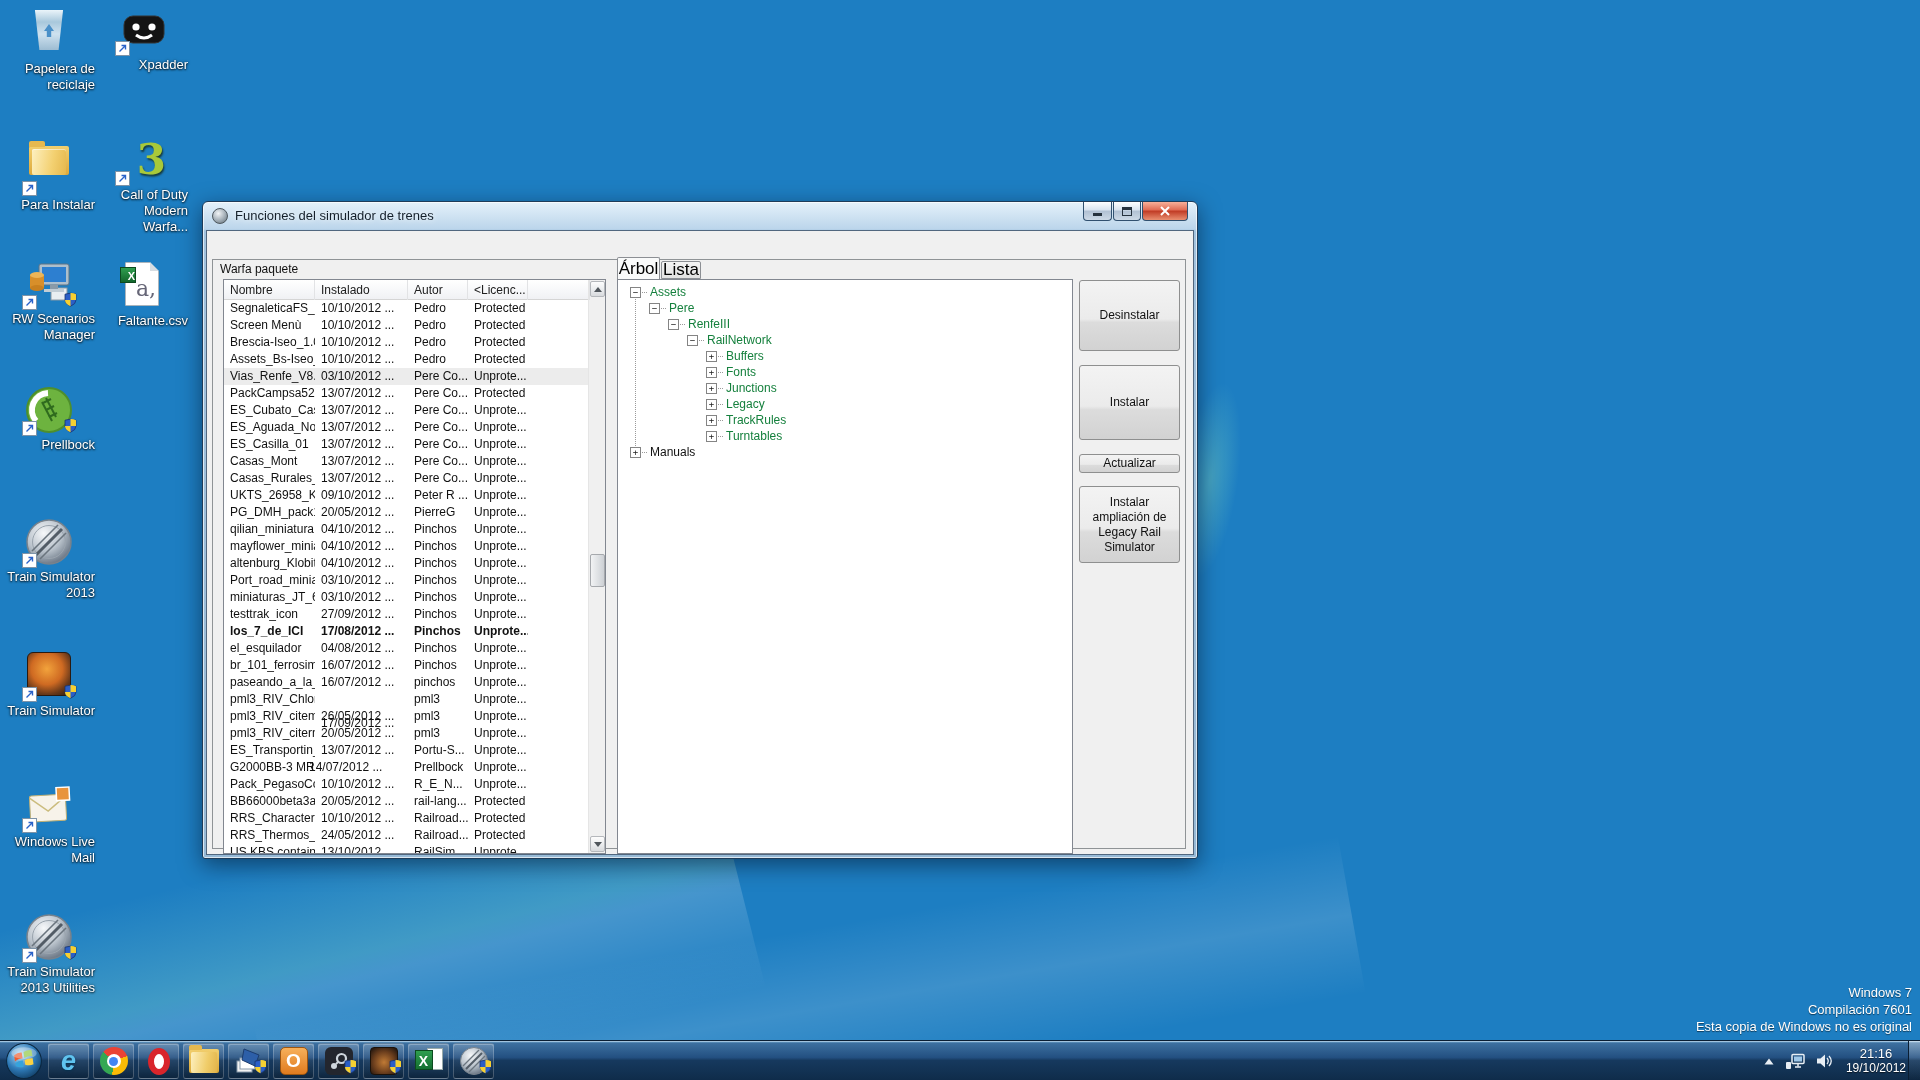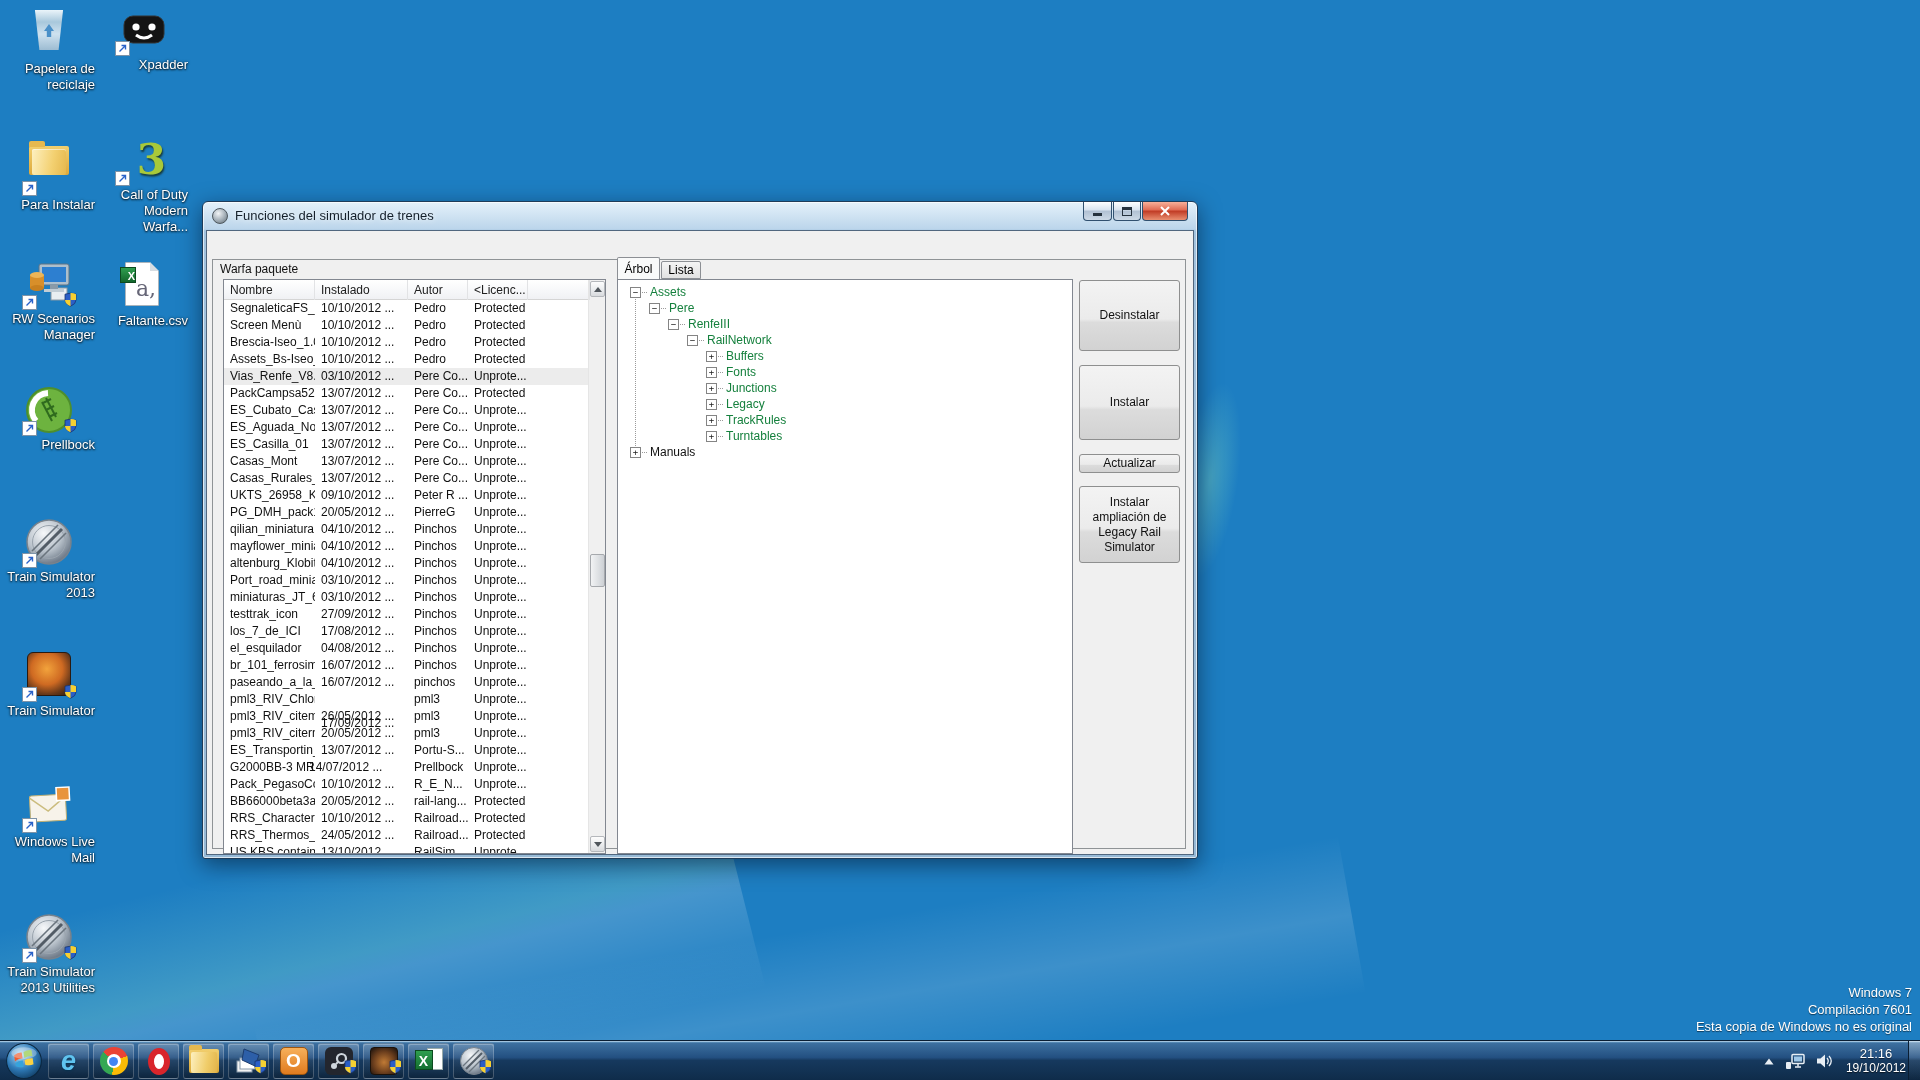--- a/index.html
+++ b/index.html
@@ -91,21 +91,21 @@
   .vscroll{position:absolute;top:0;right:0;bottom:0;width:17px;background:#f0f0f0;border-left:1px solid #e5e5e5}
   .sb-btn{position:absolute;left:1px;width:15px;height:16px;border:1px solid #b5b8bc;border-radius:2px;
       background:linear-gradient(#fdfdfd,#e8eaec 60%,#d8dadd);display:flex;align-items:center;justify-content:center}
   .sb-up{top:1px}.sb-down{bottom:1px}
   .tri-up{width:0;height:0;border-left:4px solid transparent;border-right:4px solid transparent;border-bottom:5px solid #50565c}
   .tri-down{width:0;height:0;border-left:4px solid transparent;border-right:4px solid transparent;border-top:5px solid #50565c}
   .sb-thumb{position:absolute;left:1px;width:15px;border:1px solid #a6a9ad;border-radius:2px;
       background:linear-gradient(90deg,#f2f3f4,#dcdfe2 60%,#cdd0d4)}
 
   
-  .rtab{position:absolute;font-size:12px;display:flex;align-items:center;justify-content:center;
+  .rtab{position:absolute;font-size:17px;display:flex;align-items:center;justify-content:center;
       border:1px solid #8c8f94;border-radius:2px 2px 0 0;background:linear-gradient(#f4f4f4,#e2e2e2)}
   #rtab-arbol{left:404px;top:-3px;width:43px;height:22px;background:#f9fafa;z-index:2;border-bottom:none}
   #rtab-lista{left:448px;top:1px;width:40px;height:18px}
   #treebox{position:absolute;left:404px;top:19px;width:456px;height:575px;background:#fff;border:1px solid #828790;overflow:hidden}
   .trow{position:absolute;height:16px;display:flex;align-items:center}
   .tbox{width:11px;height:11px;border:1px solid #848484;background:#fff;font-size:9px;line-height:9px;
       text-align:center;color:#222;flex:0 0 11px;font-family:"DejaVu Sans Mono",monospace}
   .tdash{width:5px;border-top:1px dotted #9a9a9a;margin:0 1px}
   .tlabel{font-size:12px;white-space:nowrap;padding:0 2px}
   .tlabel.red{color:#15803d}.tlabel.black{color:#111}
@@ -494,21 +494,21 @@
                 <div class="lcell" style="left: 91px; width: 93px;">03/10/2012 ...</div>
                 <div class="lcell" style="left: 184px; width: 60px;">Pinchos</div>
                 <div class="lcell" style="left: 244px; width: 60px;">Unprote...</div>
               </div>
               <div class="lrow" style="top: 306px;">
                 <div class="lcell" style="left: 0px; width: 91px;">testtrak_icon</div>
                 <div class="lcell" style="left: 91px; width: 93px;">27/09/2012 ...</div>
                 <div class="lcell" style="left: 184px; width: 60px;">Pinchos</div>
                 <div class="lcell" style="left: 244px; width: 60px;">Unprote...</div>
               </div>
-              <div class="lrow" style="top: 323px;">
+              <div class="lrow" style="top: 323px; font-weight: bold;">
                 <div class="lcell" style="left: 0px; width: 91px;">los_7_de_ICI</div>
                 <div class="lcell" style="left: 91px; width: 93px;">17/08/2012 ...</div>
                 <div class="lcell" style="left: 184px; width: 60px;">Pinchos</div>
                 <div class="lcell" style="left: 244px; width: 60px;">Unprote...</div>
               </div>
               <div class="lrow" style="top: 340px;">
                 <div class="lcell" style="left: 0px; width: 91px;">el_esquilador</div>
                 <div class="lcell" style="left: 91px; width: 93px;">04/08/2012 ...</div>
                 <div class="lcell" style="left: 184px; width: 60px;">Pinchos</div>
                 <div class="lcell" style="left: 244px; width: 60px;">Unprote...</div>

